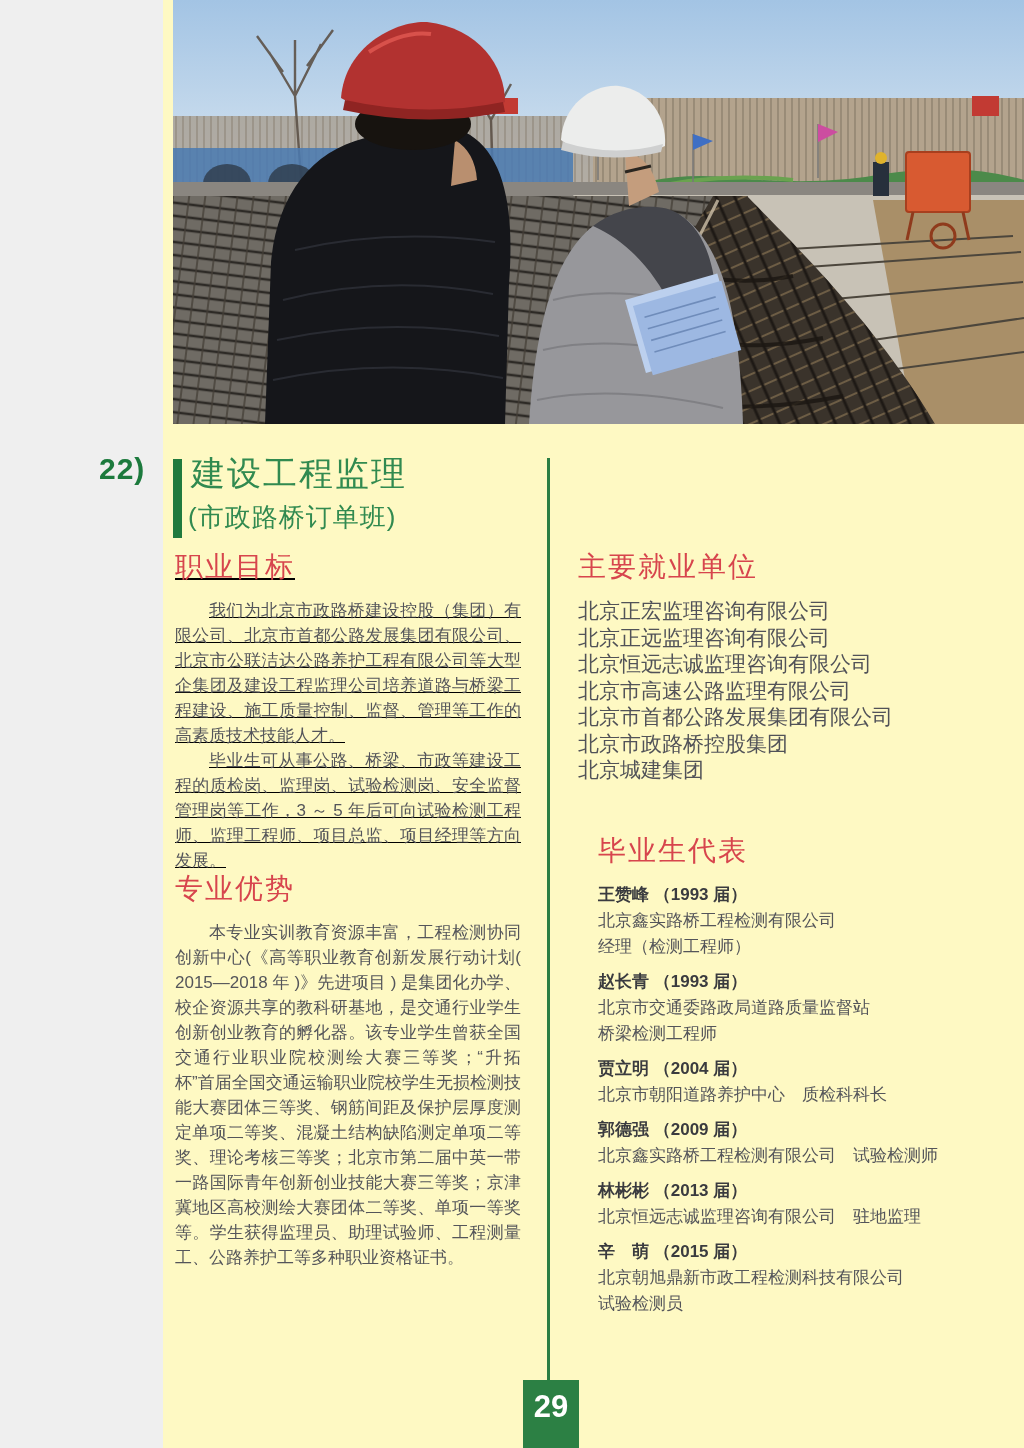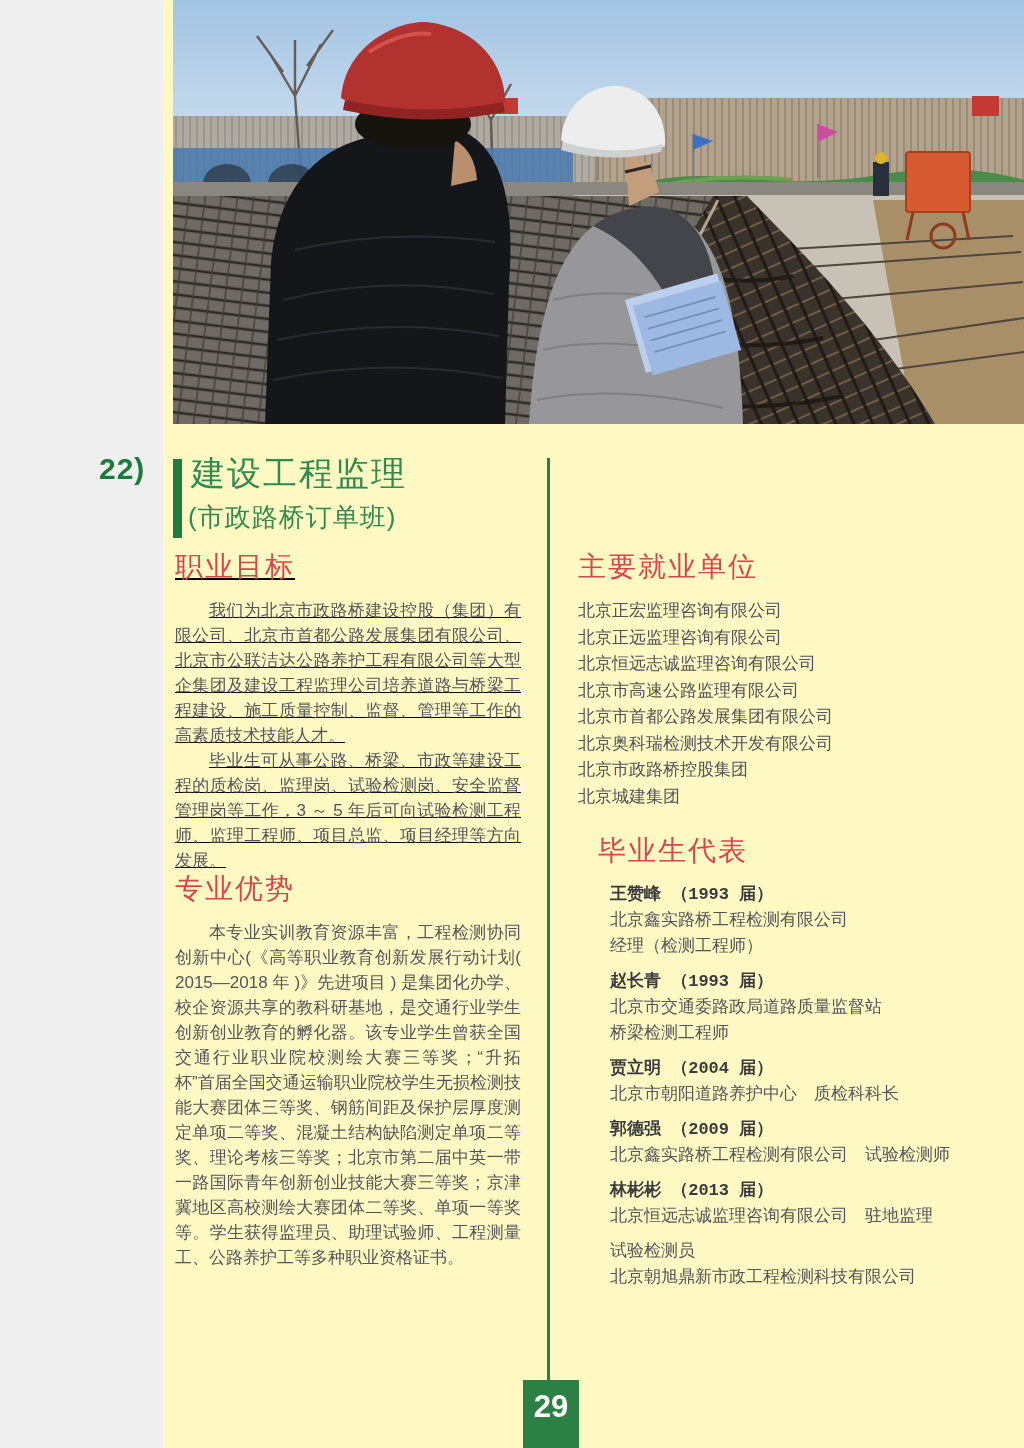--- a/index.html
+++ b/index.html
@@ -23,22 +23,22 @@
   .sec-career{left:175px;top:550px;width:346px;text-decoration:underline;}
   .sec-adv{left:175px;top:872px;width:346px;}
   .sec-emp{left:578px;top:550px;width:400px;}
   .sec-grad{left:598px;top:834px;width:400px;}
 
   h3.red-heading{margin:0 0 14px 0;font-size:28px;line-height:34px;font-weight:normal;
      color:#d7454d;font-family:"Liberation Serif","DejaVu Serif",serif;letter-spacing:2px;}
   .body-text p{margin:0;font-size:17px;line-height:25px;color:#54555a;
      text-align:justify;text-indent:2em;}
   .emp-list{list-style:none;margin:6px 0 0 0;padding:0;}
-  .emp-list li{font-size:17px;line-height:26.5px;color:#515258;}
-  .grad{margin:0 0 9px 12px;font-family:Liberation Mono, monospace;}
+  .emp-list li{font-size:21px;line-height:26.5px;color:#515258;}
+  .grad{margin:0 0 9px 0;}
   .grad-name{font-size:17px;line-height:26px;font-weight:bold;color:#3a3b3f;}
   .grad-line{font-size:17px;line-height:26px;color:#54555a;}
 
   .page-num-box{position:absolute;left:523px;top:1380px;width:56px;height:68px;background:#2c8044;
      display:flex;align-items:flex-start;justify-content:center;}
   .page-num-box span{color:#ffffff;font-size:31px;font-weight:bold;margin-top:9px;}
 </style>
 </head>
 <body>
 
@@ -182,21 +182,20 @@
   </section>
 
   <section class="sec-emp">
     <h3 class="red-heading">主要就业单位</h3>
     <ul class="emp-list">
       <li>北京正宏监理咨询有限公司</li>
       <li>北京正远监理咨询有限公司</li>
       <li>北京恒远志诚监理咨询有限公司</li>
       <li>北京市高速公路监理有限公司</li>
       <li>北京市首都公路发展集团有限公司</li>
-      <li>北京奥科瑞检测技术开发有限公司</li>
       <li>北京市政路桥控股集团</li>
       <li>北京城建集团</li>
     </ul>
   </section>
 
   <section class="sec-grad">
     <h3 class="red-heading">毕业生代表</h3>
     <div class="grad">
       <div class="grad-name">王赞峰 （1993 届）</div>
       <div class="grad-line">北京鑫实路桥工程检测有限公司</div>
@@ -213,22 +212,23 @@
     </div>
     <div class="grad">
       <div class="grad-name">郭德强 （2009 届）</div>
       <div class="grad-line">北京鑫实路桥工程检测有限公司　试验检测师</div>
     </div>
     <div class="grad">
       <div class="grad-name">林彬彬 （2013 届）</div>
       <div class="grad-line">北京恒远志诚监理咨询有限公司　驻地监理</div>
     </div>
     <div class="grad">
+      <div class="grad-name">辛　萌 （2015 届）</div>
+      <div class="grad-line">北京朝旭鼎新市政工程检测科技有限公司</div>
       <div class="grad-line">试验检测员</div>
-      <div class="grad-line">北京朝旭鼎新市政工程检测科技有限公司</div>
     </div>
   </section>
 
   <div class="page-num-box">
     <span>29</span>
   </div>
 
 </div>
 
 </body></html>

